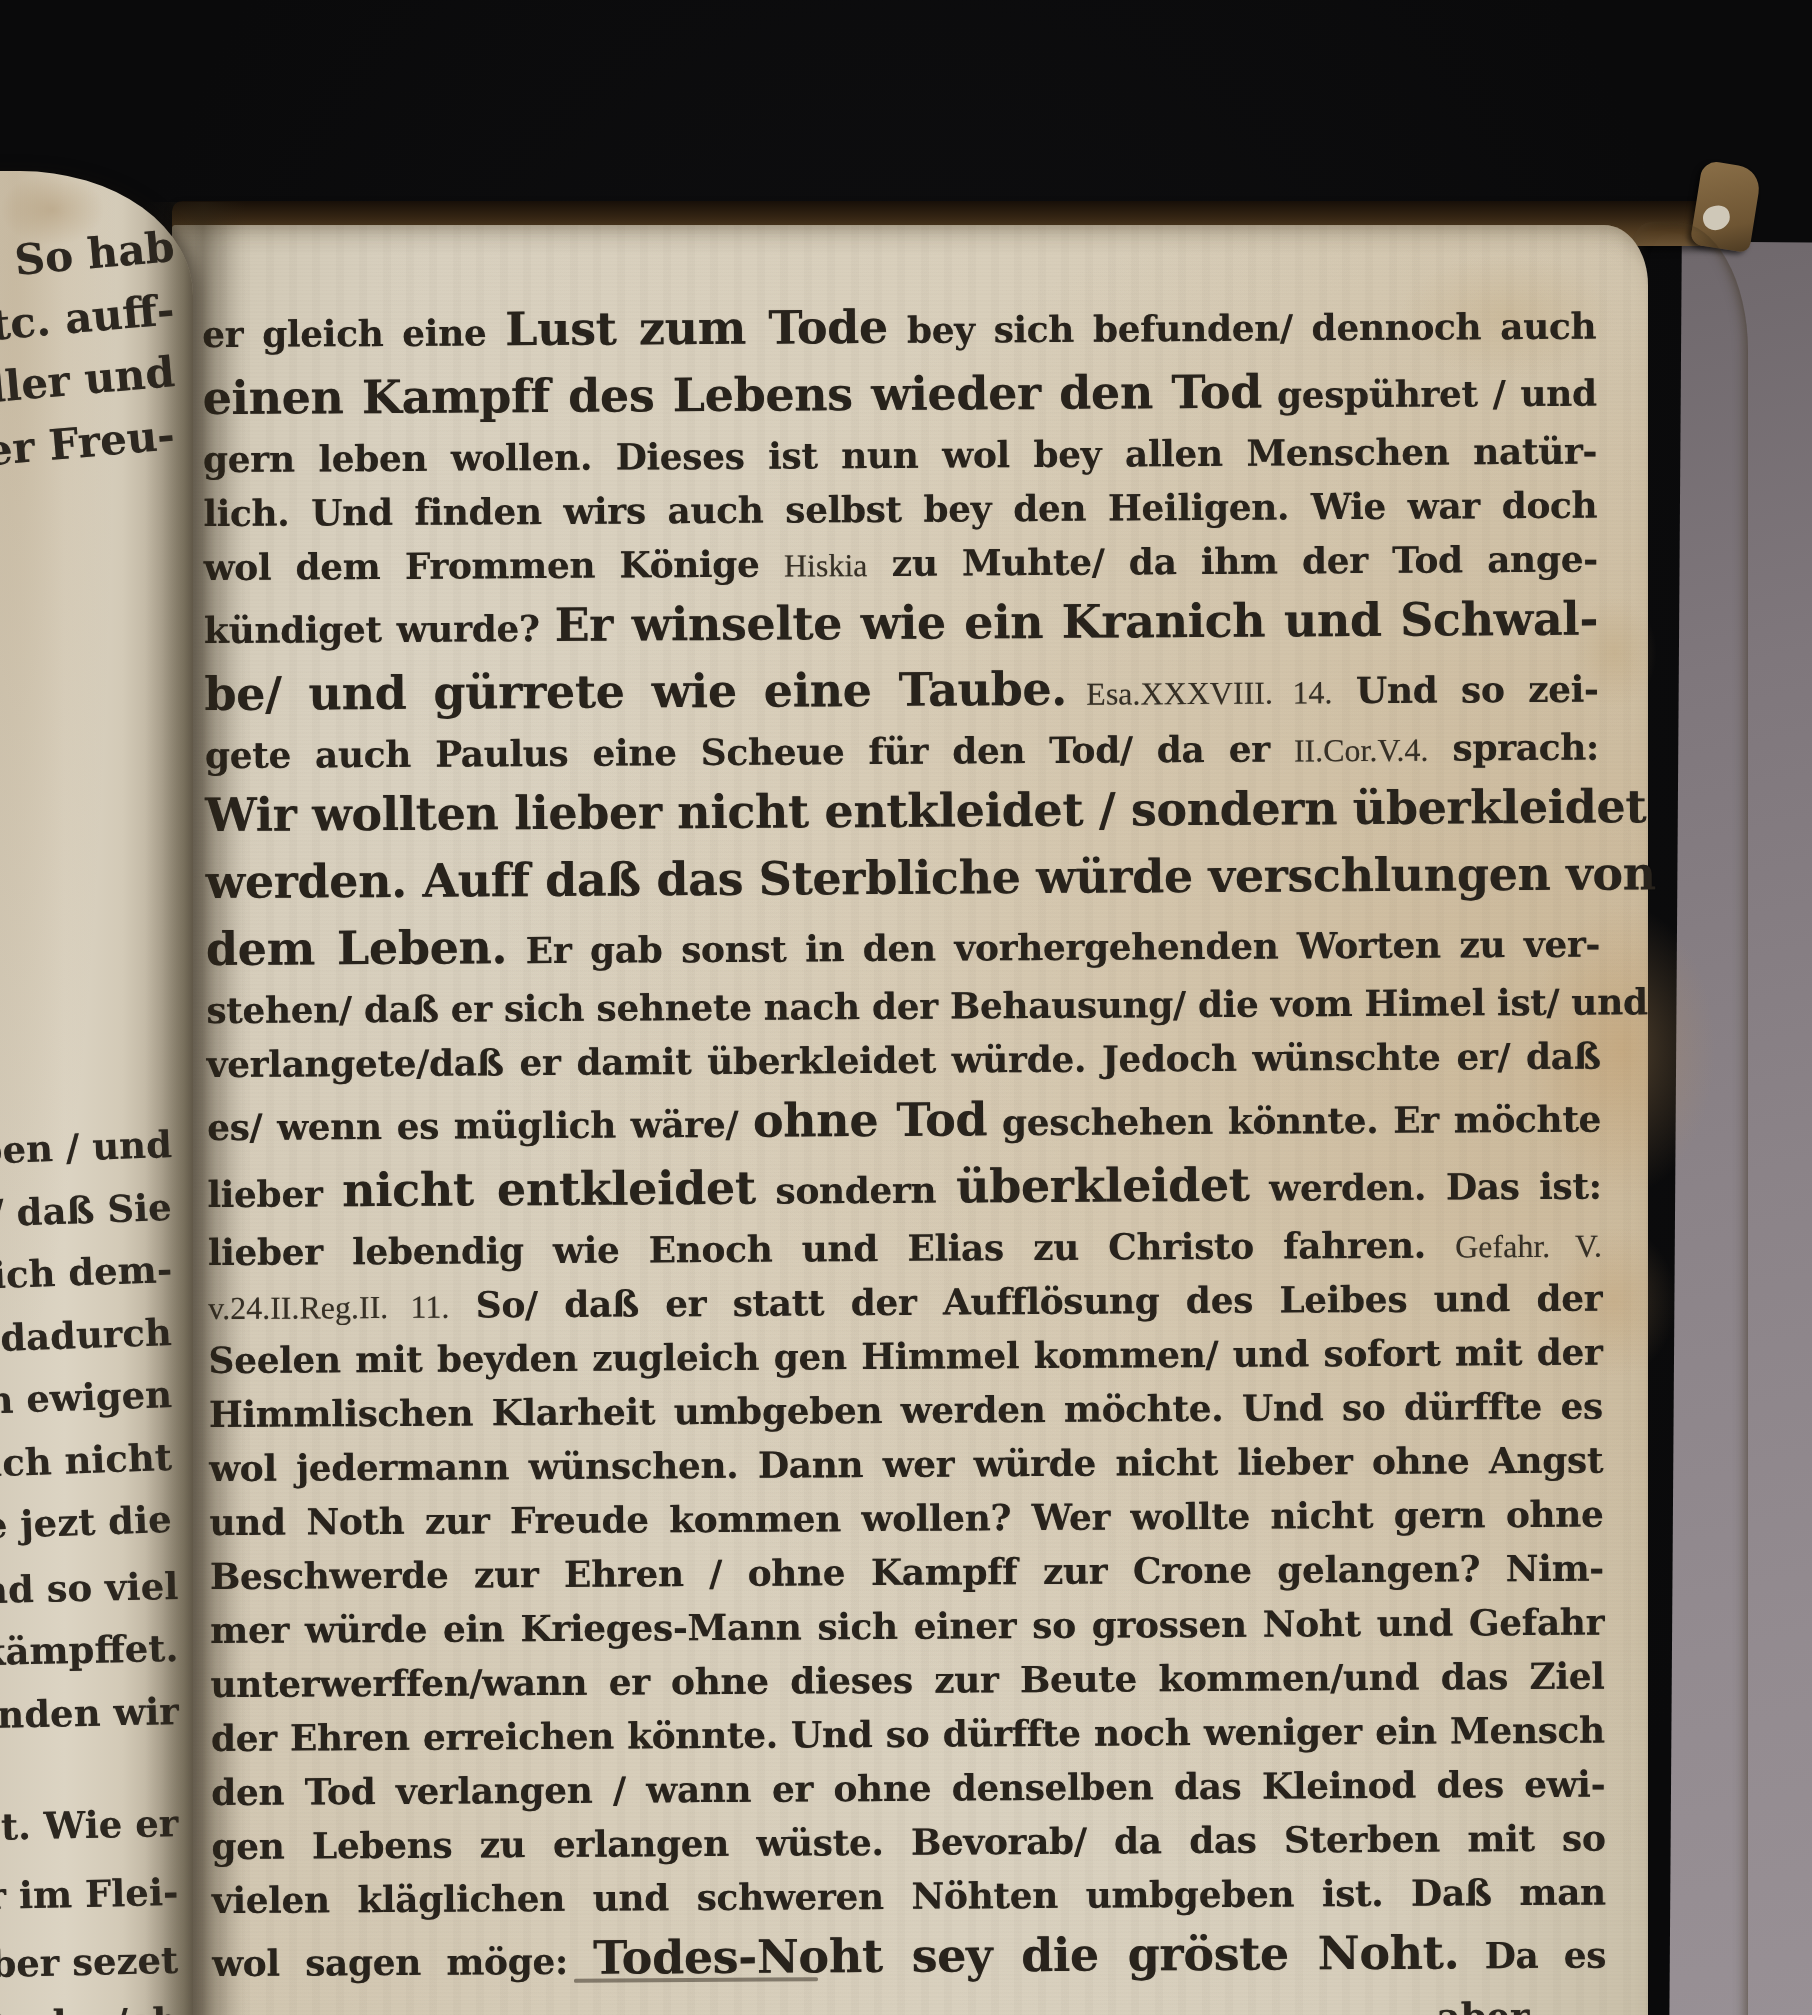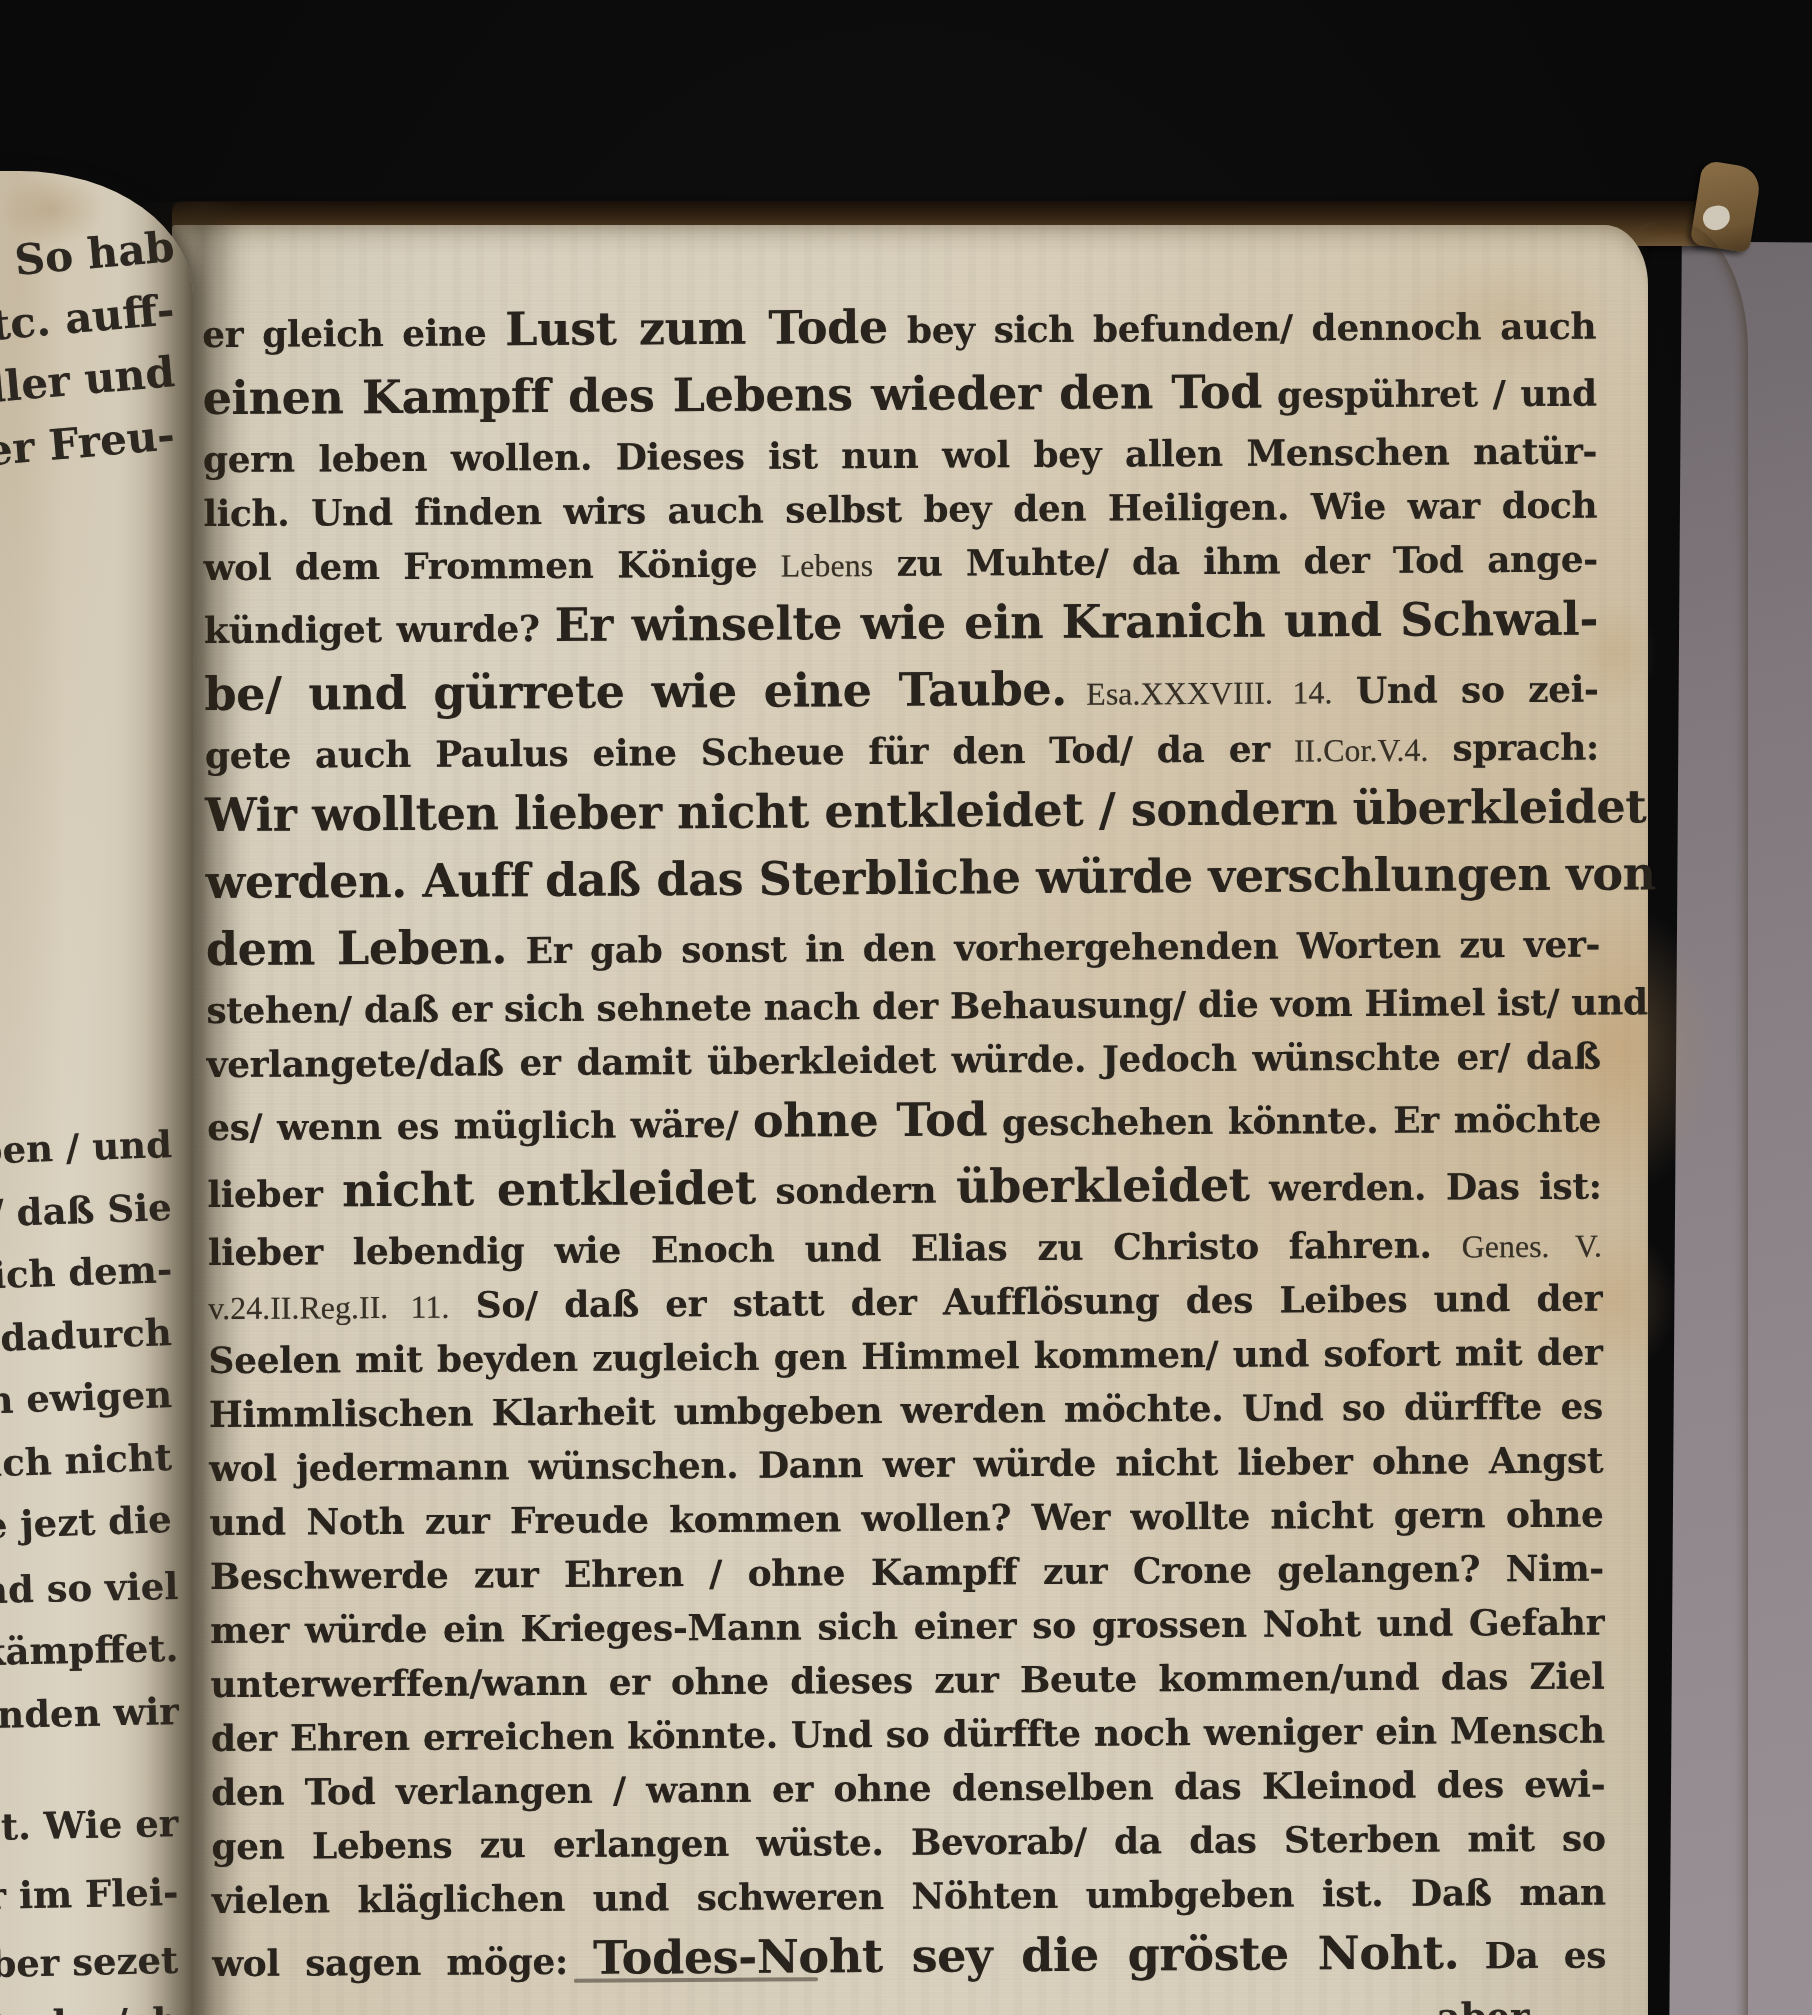--- a/index.html
+++ b/index.html
@@ -118,32 +118,32 @@
   <div class="stain st1"></div>
   <div class="stain st2"></div>
   <div class="stain st3"></div>
   <div class="stain st4"></div>
 
   <div class="text-block" id="lines">
       <div class="line lg"><span class="n">er gleich eine </span><span class="L">Lust zum Tode</span><span class="n"> bey sich befunden/ dennoch auch</span></div>
       <div class="line lg"><span class="L">einen Kampff des Lebens wieder den Tod</span><span class="n"> gespühret / und</span></div>
       <div class="line"><span class="n">gern leben wollen. Dieses ist nun wol bey allen Menschen natür-</span></div>
       <div class="line"><span class="n">lich. Und finden wirs auch selbst bey den Heiligen. Wie war doch</span></div>
-      <div class="line"><span class="n">wol dem Frommen Könige </span><span class="a">Lebens</span><span class="n"> zu Muhte/ da ihm der Tod ange-</span></div>
+      <div class="line"><span class="n">wol dem Frommen Könige </span><span class="a">Hiskia</span><span class="n"> zu Muhte/ da ihm der Tod ange-</span></div>
       <div class="line lg"><span class="n">kündiget wurde? </span><span class="L">Er winselte wie ein Kranich und Schwal-</span></div>
       <div class="line lg"><span class="L">be/ und gürrete wie eine Taube.</span><span class="a"> Esa.XXXVIII. 14.</span><span class="n"> Und so zei-</span></div>
       <div class="line"><span class="n">gete auch Paulus eine Scheue für den Tod/ da er </span><span class="a">II.Cor.V.4.</span><span class="n"> sprach:</span></div>
       <div class="line lg"><span class="L">Wir wollten lieber nicht entkleidet / sondern überkleidet</span></div>
       <div class="line lg"><span class="L">werden. Auff daß das Sterbliche würde verschlungen von</span></div>
       <div class="line lg"><span class="L">dem Leben.</span><span class="n"> Er gab sonst in den vorhergehenden Worten zu ver-</span></div>
       <div class="line"><span class="n">stehen/ daß er sich sehnete nach der Behausung/ die vom Himel ist/ und</span></div>
       <div class="line"><span class="n">verlangete/daß er damit überkleidet würde. Jedoch wünschte er/ daß</span></div>
       <div class="line lg"><span class="n">es/ wenn es müglich wäre/ </span><span class="L">ohne Tod</span><span class="n"> geschehen könnte. Er möchte</span></div>
       <div class="line lg"><span class="n">lieber </span><span class="L">nicht entkleidet</span><span class="n"> sondern </span><span class="L">überkleidet</span><span class="n"> werden. Das ist:</span></div>
-      <div class="line"><span class="n">lieber lebendig wie Enoch und Elias zu Christo fahren. </span><span class="a">Genes. V.</span></div>
+      <div class="line"><span class="n">lieber lebendig wie Enoch und Elias zu Christo fahren. </span><span class="a">Gefahr. V.</span></div>
       <div class="line"><span class="a">v.24.II.Reg.II. 11.</span><span class="n"> So/ daß er statt der Aufflösung des Leibes und der</span></div>
       <div class="line"><span class="n">Seelen mit beyden zugleich gen Himmel kommen/ und sofort mit der</span></div>
       <div class="line"><span class="n">Himmlischen Klarheit umbgeben werden möchte. Und so dürffte es</span></div>
       <div class="line"><span class="n">wol jedermann wünschen. Dann wer würde nicht lieber ohne Angst</span></div>
       <div class="line"><span class="n">und Noth zur Freude kommen wollen? Wer wollte nicht gern ohne</span></div>
       <div class="line"><span class="n">Beschwerde zur Ehren / ohne Kampff zur Crone gelangen? Nim-</span></div>
       <div class="line"><span class="n">mer würde ein Krieges-Mann sich einer so grossen Noht und Gefahr</span></div>
       <div class="line"><span class="n">unterwerffen/wann er ohne dieses zur Beute kommen/und das Ziel</span></div>
       <div class="line"><span class="n">der Ehren erreichen könnte. Und so dürffte noch weniger ein Mensch</span></div>
       <div class="line"><span class="n">den Tod verlangen / wann er ohne denselben das Kleinod des ewi-</span></div>

